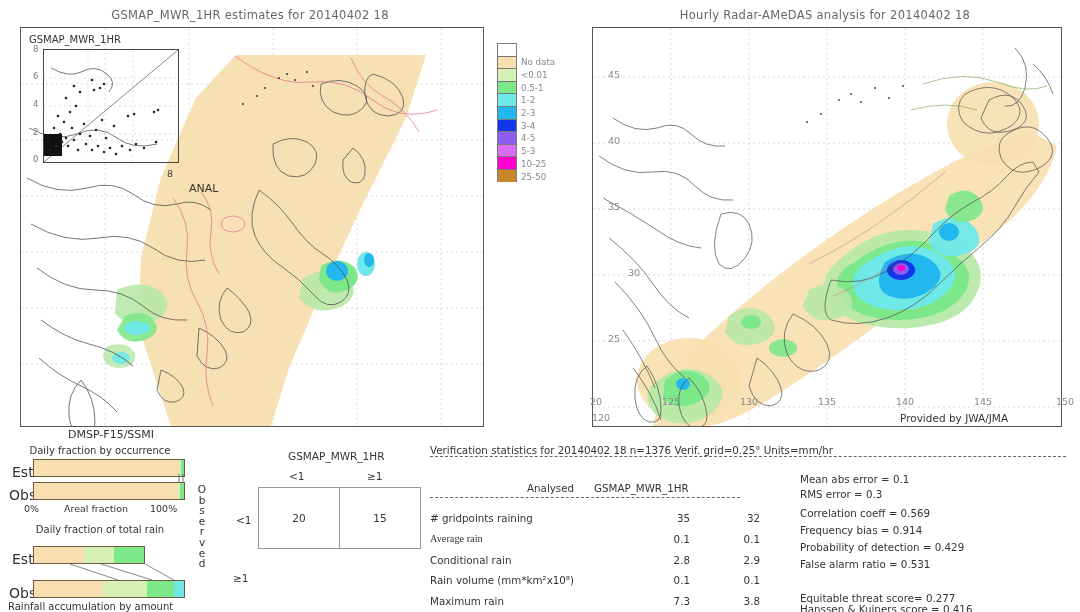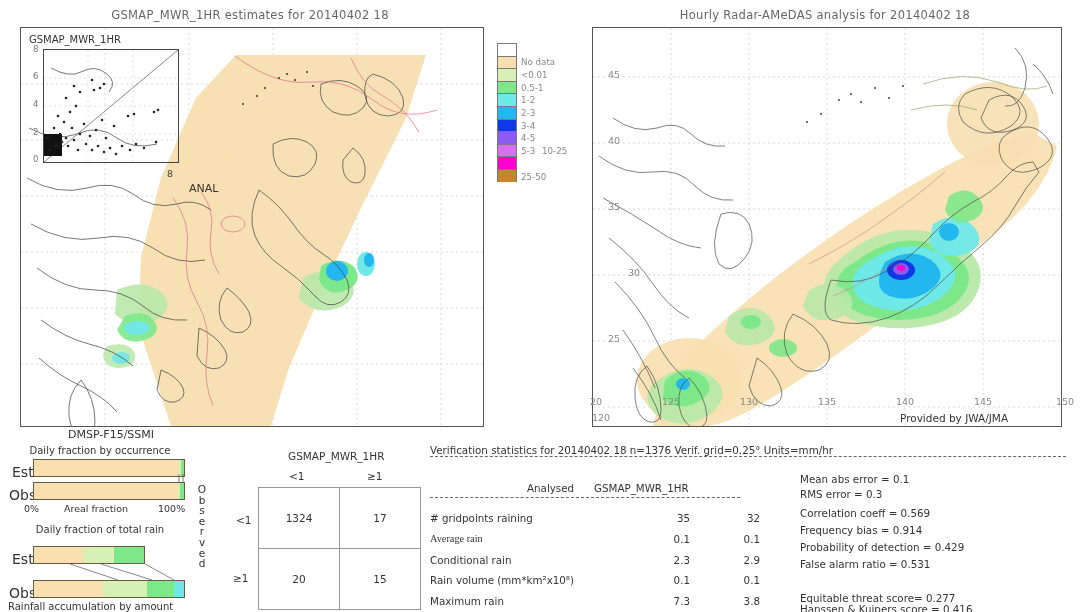--- a/index.html
+++ b/index.html
@@ -211,21 +211,21 @@
   <div class="lg-sw" style="background:#c8852a;"></div>
 
   <div class="lg-lab" style="top:14px;">No data</div>
   <div class="lg-lab" style="top:27px;">&lt;0.01</div>
   <div class="lg-lab" style="top:40px;">0.5-1</div>
   <div class="lg-lab" style="top:52px;">1-2</div>
   <div class="lg-lab" style="top:65px;">2-3</div>
   <div class="lg-lab" style="top:78px;">3-4</div>
   <div class="lg-lab" style="top:90px;">4-5</div>
   <div class="lg-lab" style="top:103px;">5-3</div>
-  <div class="lg-lab" style="top:103px;margin-left:21px;">10-25</div>
+  <div class="lg-lab" style="top:116px;">10-25</div>
   <div class="lg-lab" style="top:129px;">25-50</div>
 </div>
 
 <div class="map-title" style="left:590px;top:8px;width:470px;">Hourly Radar-AMeDAS analysis for 20140402 18</div>
 
 <div class="mapbox" style="left:592px;top:27px;width:468px;height:398px;">
   <svg width="468" height="398" style="position:absolute;left:0;top:0;">
     <g stroke="#c9c9c9" stroke-width="0.7" stroke-dasharray="2,3">
       <line x1="78" y1="0" x2="78" y2="398"></line>
         <line x1="156" y1="0" x2="156" y2="398"></line>
@@ -347,21 +347,21 @@
   <span style="width:1.6%;background:#d6f0b6;"></span>
   <span style="width:2.4%;background:#7de88a;"></span>
 </div>
 <svg width="20" height="8" style="position:absolute;left:176px;top:474px;">
   <line x1="3" y1="0" x2="3" y2="8" stroke="#555" stroke-width="0.8"></line>
   <line x1="7" y1="0" x2="7" y2="8" stroke="#555" stroke-width="0.8"></line>
 </svg>
 
 <div class="axlab" style="left:24px;top:503px;">0%</div>
 <div class="axlab" style="left:64px;top:503px;">Areal fraction</div>
-<div class="axlab" style="left:150px;top:503px;margin-left:8px;">100%</div>
+<div class="axlab" style="left:150px;top:503px;">100%</div>
 
 <div class="frac-title" style="left:10px;top:524px;width:180px;">Daily fraction of total rain</div>
 
 <div class="frac-lab" style="left:12px;top:551px;">Est</div>
 <div class="bar" style="left:33px;top:546px;width:112px;height:18px;">
   <span style="width:45%;background:#f7dfb0;"></span>
   <span style="width:28%;background:#d6f0b6;"></span>
   <span style="width:27%;background:#7de88a;"></span>
 </div>
 
@@ -385,24 +385,20 @@
 
 <div class="ct-title" style="left:288px;top:450px;">GSMAP_MWR_1HR</div>
 <div class="ct-head" style="left:289px;top:470px;">&lt;1</div>
 <div class="ct-head" style="left:367px;top:470px;">≥1</div>
 
 <div class="ct-row-lab" style="left:236px;top:514px;">&lt;1</div>
 <div class="ct-row-lab" style="left:233px;top:572px;">≥1</div>
 
 <table class="ct" style="left:258px;top:487px;">
   <tbody>
-      <tr>
-    <td>1324</td>
-    <td>17</td>
-  </tr>
   <tr>
     <td>20</td>
     <td>15</td>
   </tr>
 </tbody>
   </table>
 
 <div class="srow" style="left:430px;top:444px;">Verification statistics for 20140402 18  n=1376  Verif. grid=0.25°  Units=mm/hr</div>
 <div class="dashline" style="left:430px;top:456px;width:636px;border-top:1px dashed #666;height:0;"></div>
 
@@ -412,21 +408,21 @@
 
 <div class="srow" style="left:430px;top:512px;"># gridpoints raining</div>
 <div class="snum" style="left:660px;top:512px;width:30px;">35</div>
 <div class="snum" style="left:730px;top:512px;width:30px;">32</div>
 
 <div class="srow" style="left:430px;top:533px;font-family:Liberation Serif, serif;">Average rain</div>
 <div class="snum" style="left:660px;top:533px;width:30px;">0.1</div>
 <div class="snum" style="left:730px;top:533px;width:30px;">0.1</div>
 
 <div class="srow" style="left:430px;top:554px;">Conditional rain</div>
-<div class="snum" style="left:660px;top:554px;width:30px;">2.3</div>
+<div class="snum" style="left:660px;top:554px;width:30px;">2.8</div>
 <div class="snum" style="left:730px;top:554px;width:30px;">2.9</div>
 
 <div class="srow" style="left:430px;top:574px;">Rain volume (mm*km²x10⁸)</div>
 <div class="snum" style="left:660px;top:574px;width:30px;">0.1</div>
 <div class="snum" style="left:730px;top:574px;width:30px;">0.1</div>
 
 <div class="srow" style="left:430px;top:595px;">Maximum rain</div>
 <div class="snum" style="left:660px;top:595px;width:30px;">7.3</div>
 <div class="snum" style="left:730px;top:595px;width:30px;">3.8</div>
 

